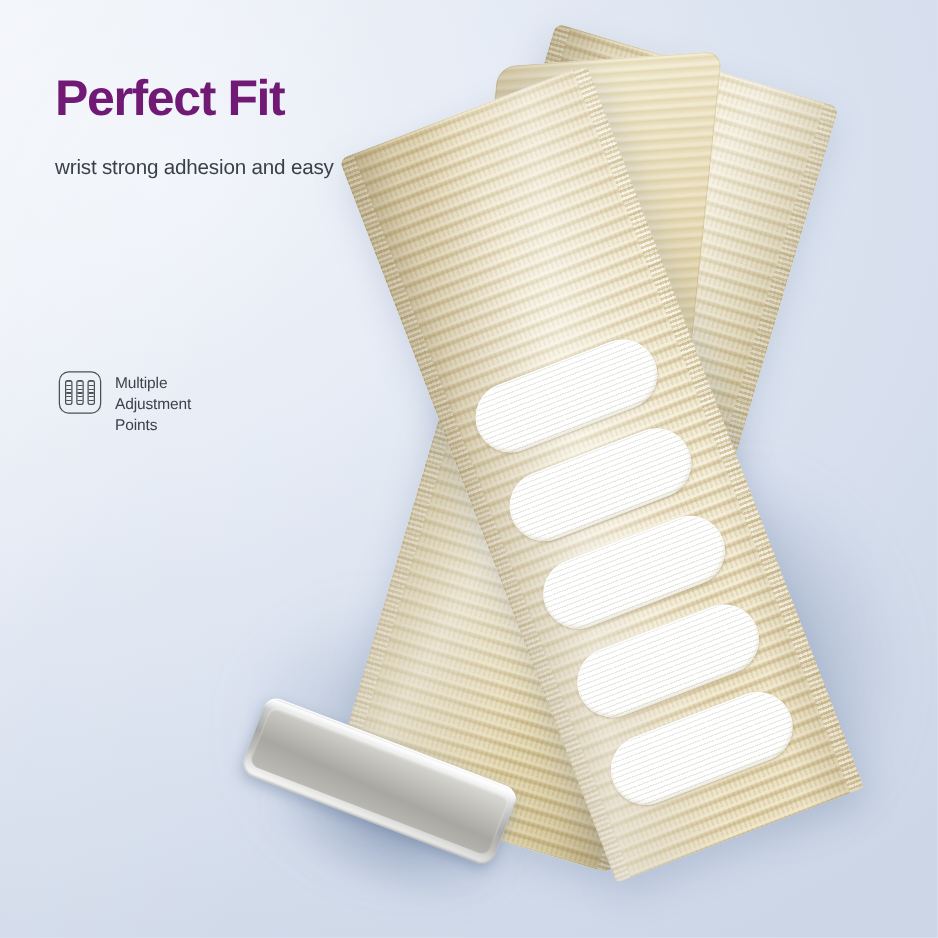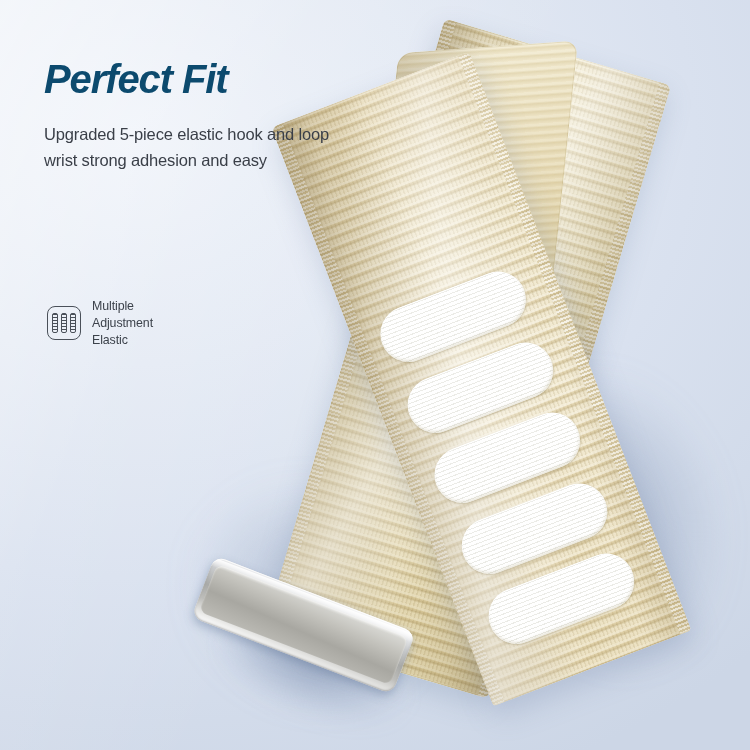--- a/index.html
+++ b/index.html
@@ -209,37 +209,36 @@
     background:linear-gradient(180deg, rgba(255,255,255,.95), rgba(255,255,255,0));
   }
 
   
   .copy { position:absolute; left:44px; top:56px; width:470px; z-index:40; }
   .headline {
     font-size:40px;
     font-weight:700;
     line-height:1.16;
     letter-spacing:-1.1px;
-    color:#0c4a6e;
-    font-style:italic;
+    color:#701a75;
   }
   .headline .l2 { display:block; }
   .subcopy {
     margin-top:20px;
     font-size:16.5px;
     line-height:1.56;
     letter-spacing:-.15px;
     color:#3a3f48;
     max-width:330px;
   }
   .subcopy span { display:block; }
 
   .feature {
     position:absolute; left:47px; top:297px;
-    display:flex; align-items:center; gap:11px;
+    display:flex; align-items:flex-start; gap:11px;
     z-index:40;
   }
   .feature-icon {
     width:34px; height:34px; flex:0 0 34px;
     border:1.7px solid #4a5059;
     border-radius:8px;
     position:relative;
     display:flex; align-items:center; justify-content:center;
     gap:3px;
   }
@@ -304,31 +303,30 @@
   <div class="clasp">
     <div class="clasp-face"></div>
     <div class="clasp-hl"></div>
   </div>
 
   <div class="copy">
     <h1 class="headline">
       <span>Perfect Fit</span>
     </h1>
     <p class="subcopy">
-      <span>Upgraded 5-piece elastic hook and loop</span>
       <span>wrist strong adhesion and easy</span>
     </p>
   </div>
 
   <div class="feature">
     <div class="feature-icon">
       <div class="bar"></div>
       <div class="bar"></div>
       <div class="bar"></div>
     </div>
     <div class="feature-label">
       <span>Multiple</span>
       <span>Adjustment</span>
-      <span>Elastic</span>
+      <span>Points</span>
     </div>
   </div>
 
 </div>
 
 </body></html>

